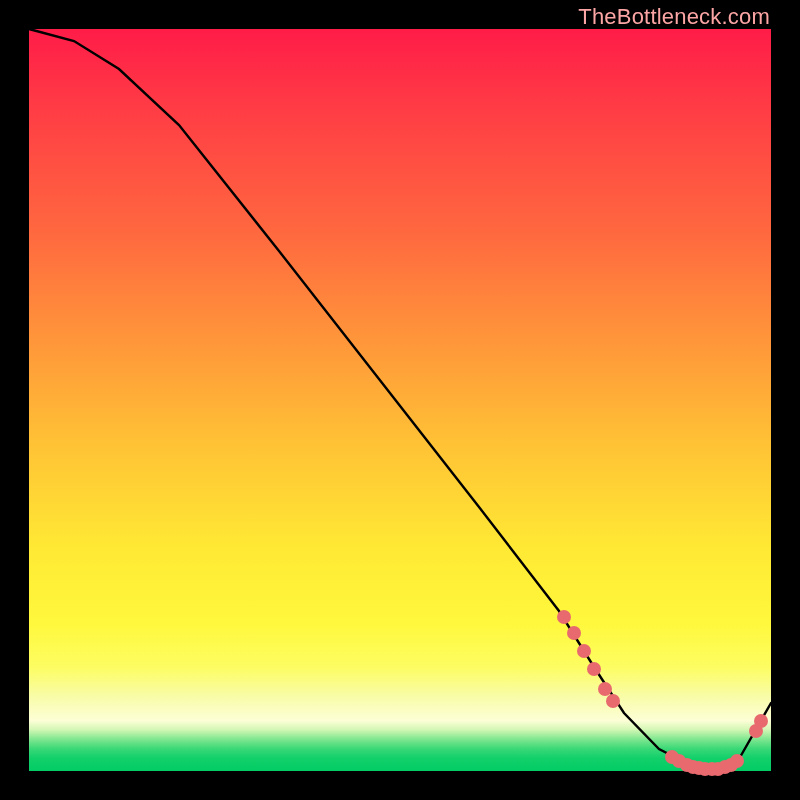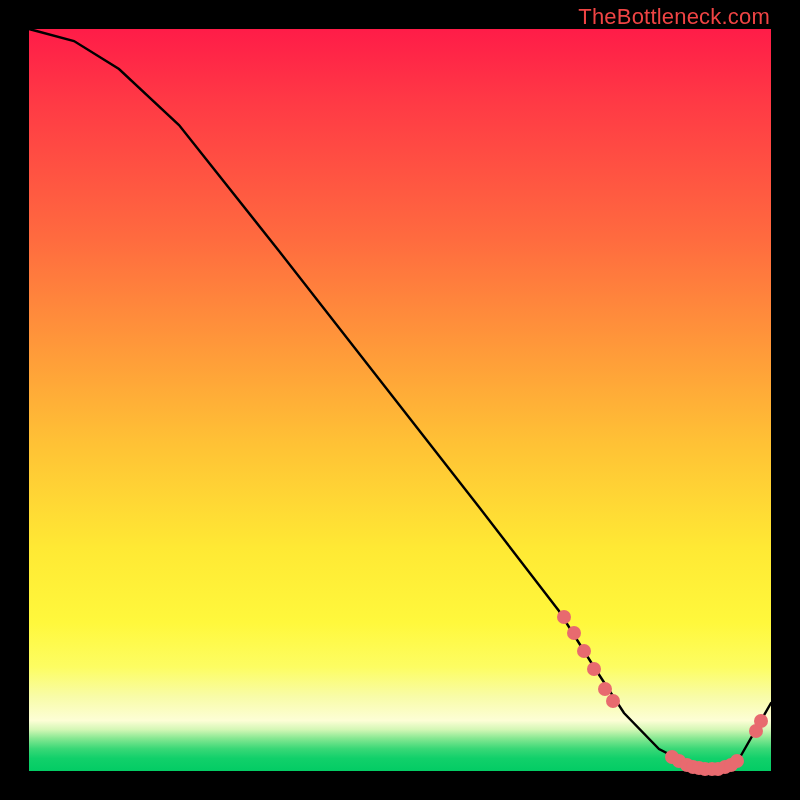--- a/index.html
+++ b/index.html
@@ -51,21 +51,21 @@
     width: 742px;
     height: 742px;
     overflow: visible;
   }
   .attribution {
     position: absolute;
     top: 4px;
     right: 30px;
     font-family: Arial, Helvetica, sans-serif;
     font-size: 22px;
-    color: #ef4444;
+    color: #fca5a5;
     letter-spacing: 0.2px;
   }
 </style>
 </head>
 <body>
 
 <div class="frame">
   <div class="gradient"></div>
   <svg class="curve" viewBox="0 0 742 742">
     <path id="curve-path" fill="none" stroke="#000" stroke-width="2.4" stroke-linecap="round" d="M0 0 L45 12 L90 40 L150 96 L250 222 L350 350 L450 478 L530 582 L565 638 L595 684 L630 720 L665 738 L690 742 L710 730 L742 674"></path>

